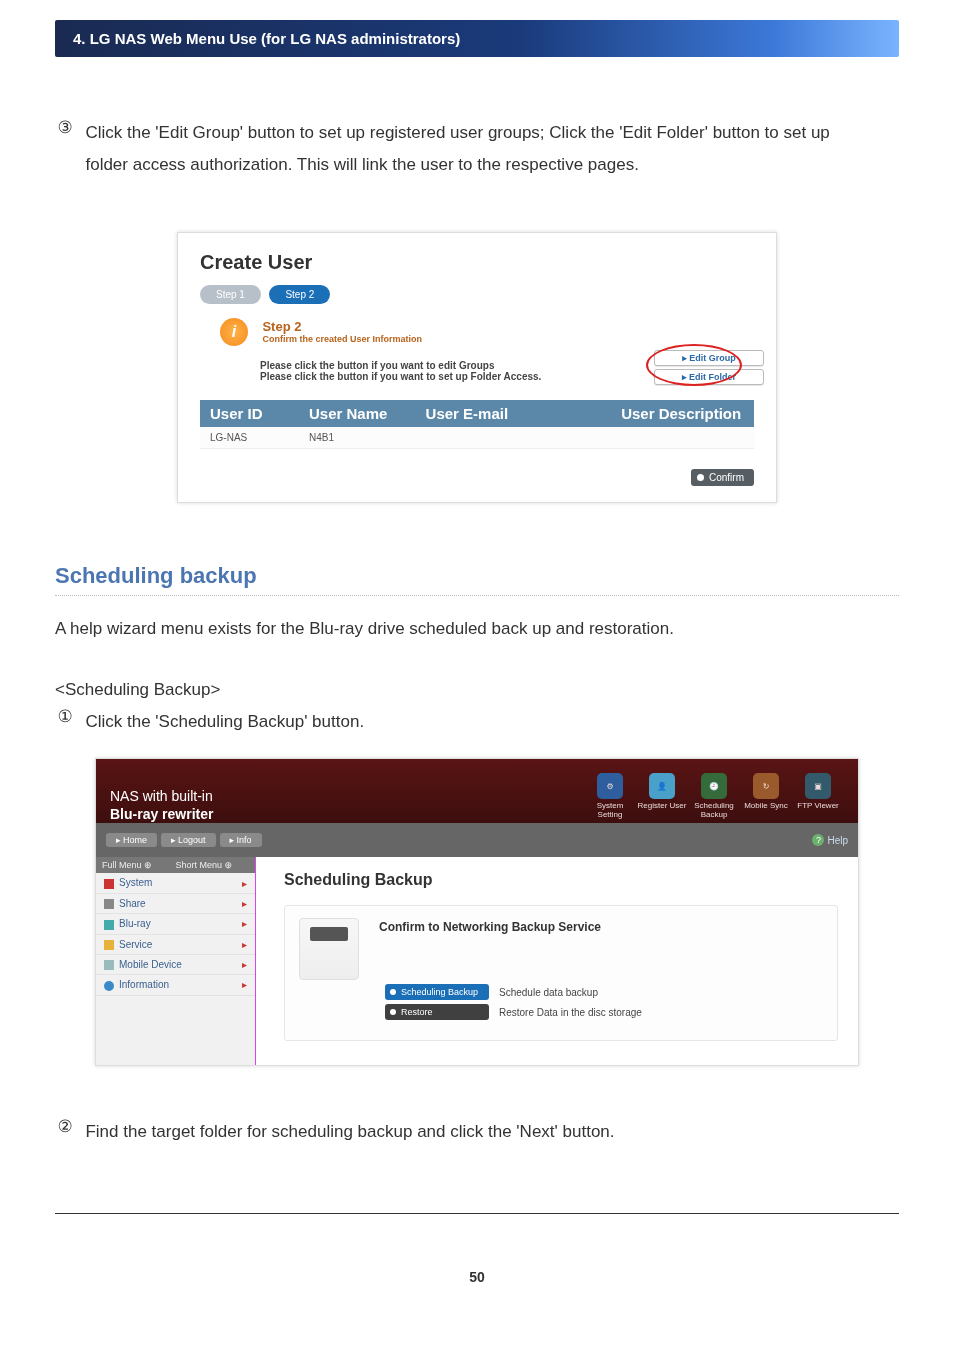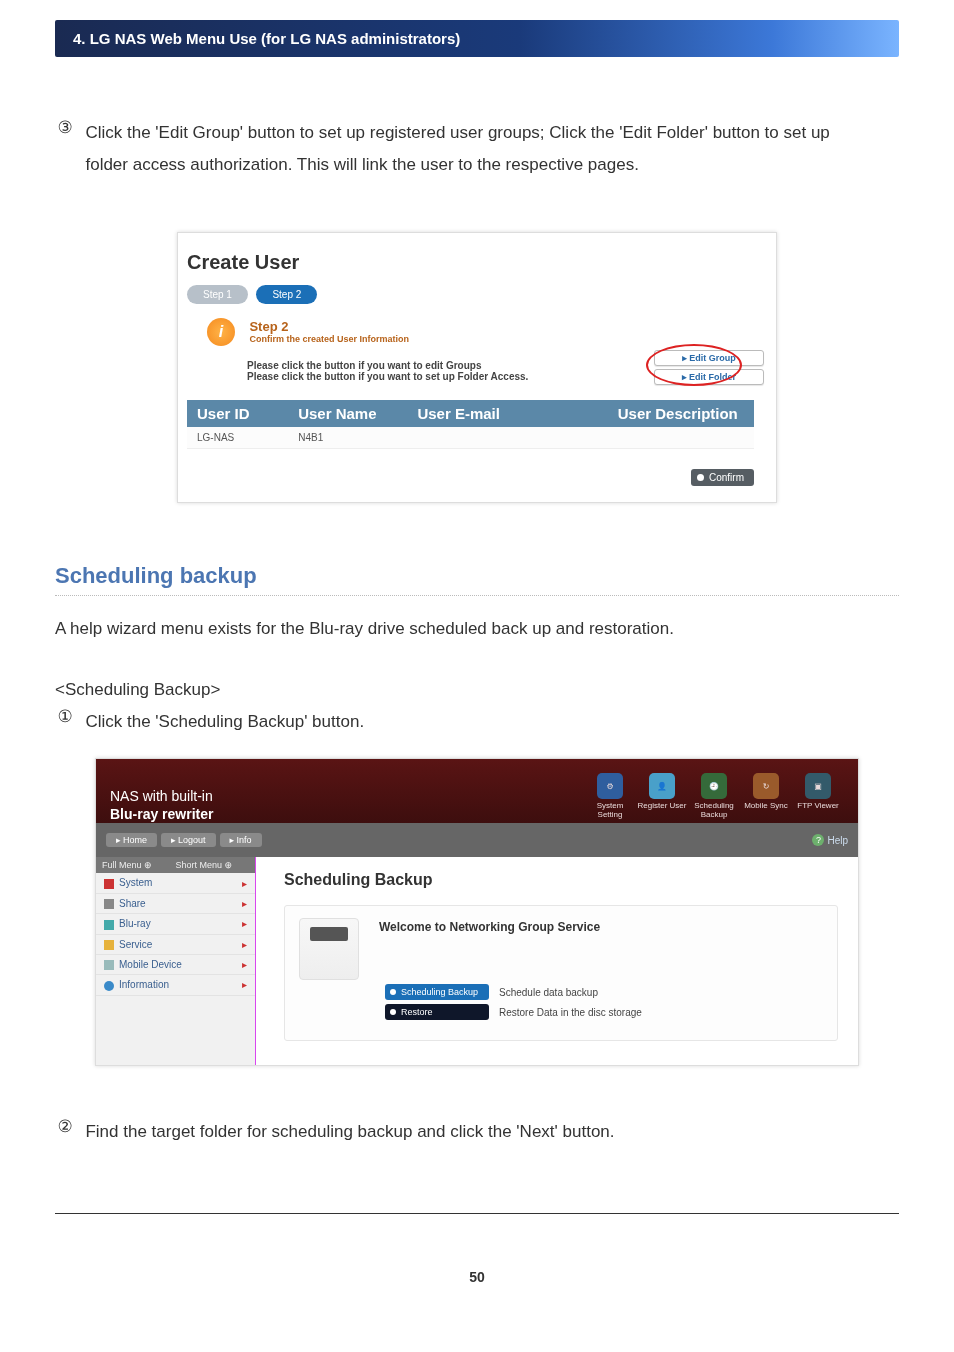--- a/index.html
+++ b/index.html
@@ -7,21 +7,21 @@
   .page { padding: 20px 55px 30px 55px; }
 
   .header-bar { background: linear-gradient(to right, #1a2a52 0%, #1a3a7a 55%, #3c78d8 85%, #7ab4ff 100%); color: #fff; padding: 10px 18px; font-size: 15px; font-weight: bold; border-radius: 2px; margin-bottom: 60px; }
 
   .step-block { margin: 0 0 50px 0; }
   .circled { display: inline-block; width: 20px; text-align: center; margin-right: 6px; vertical-align: top; font-size: 17px; }
   .step-text { display: inline-block; width: 790px; font-size: 17px; line-height: 1.9; vertical-align: top; color: #333; }
 
   
   .shot { box-shadow: 0 0 4px rgba(0,0,0,.15); border: 1px solid #ddd; background: #fff; }
-  .shot1 { width: 600px; margin: 25px auto 10px auto; padding: 18px 22px 16px 9px; }
+  .shot1 { width: 600px; margin: 25px auto 10px auto; padding: 18px 22px 16px 22px; }
   .cu-title { font-size: 20px; font-weight: bold; margin-bottom: 10px; }
   .pill { display: inline-block; font-size: 10px; color: #fff; padding: 4px 16px; border-radius: 12px; margin-right: 4px; }
   .pill-inactive { background: #b7c0c9; }
   .pill-active { background: #1b6fb7; }
   .step2-row { margin: 14px 0 0 20px; }
   .info-icon { display: inline-block; width: 28px; height: 28px; border-radius: 50%; background: radial-gradient(#ffb347,#f58a1f); color:#fff; text-align:center; line-height:28px; font-style: italic; font-weight: bold; vertical-align: middle; }
   .step2-text { display: inline-block; vertical-align: middle; margin-left: 10px; }
   .step2-head { color: #b7631b; font-weight: bold; font-size: 13px; }
   .step2-sub { color: #b7631b; font-size: 9px; font-weight: bold; }
   .inst-lines { margin: 14px 0 4px 60px; font-size: 10px; font-weight: bold; color: #444; position: relative; }
@@ -63,21 +63,21 @@
   .side-item .arrow{color:#c33;font-size:10px}
   .s2-main{flex:1;padding:14px 20px 24px 28px;color:#333}
   .s2-main .ttl{font-size:16px;font-weight:bold;margin-bottom:16px;}
   .s2-panel{border:1px solid #e6e6e6;border-radius:3px;padding:12px 14px 20px 14px;background:#fdfdfd;}
   .welcome{font-weight:bold;font-size:12px;margin:2px 0 18px 86px;}
   .hdd{width:60px;height:62px;border:1px solid #e0e0e0;border-radius:4px;background:linear-gradient(#f7f7f7,#eee);display:inline-block;vertical-align:top;position:relative;}
   .hdd:before{content:"";position:absolute;top:8px;left:10px;width:38px;height:14px;background:#555;border-radius:2px;}
   .wrow{margin-left:86px;display:flex;align-items:center;gap:10px;margin-top:4px;}
   .pillbtn{color:#fff;font-size:9px;padding:3px 8px 3px 16px;border-radius:3px;position:relative;min-width:104px;}
   .pillbtn:before{content:"";position:absolute;left:5px;top:5px;width:6px;height:6px;border-radius:50%;background:#fff;}
-  .pb-blue{background:#1b6fb7}.pb-red{background:#0f172a}
+  .pb-blue{background:#1b6fb7}.pb-red{background:#404040}
   .wlabel{font-size:10px;color:#444}
 
   .page-number { text-align:center; font-size:14px; font-weight:bold; margin-top:55px; }
   hr.footer-rule{border:none;border-top:1px solid #333;margin-top:64px;}
 </style>
 </head>
 <body>
 
 <div class="page">
 
@@ -206,21 +206,21 @@
             <span><span class="blk b-info"></span><span>Information</span></span>
             <span class="arrow">▸</span>
           </div>
       </div>
       <div class="s2-main">
         <div class="ttl">Scheduling Backup</div>
         <div class="s2-panel">
           <div style="display:flex;align-items:flex-start">
             <div class="hdd"></div>
             <div style="flex:1">
-              <div class="welcome" style="margin-left:20px">Welcome to Networking Group Service</div>
+              <div class="welcome" style="margin-left:20px">Confirm to Networking Backup Service</div>
             </div>
           </div>
           <div class="wrow">
             <span class="pillbtn pb-blue">Scheduling Backup</span>
             <span class="wlabel">Schedule data backup</span>
           </div>
           <div class="wrow">
             <span class="pillbtn pb-red">Restore</span>
             <span class="wlabel">Restore Data in the disc storage</span>
           </div>

